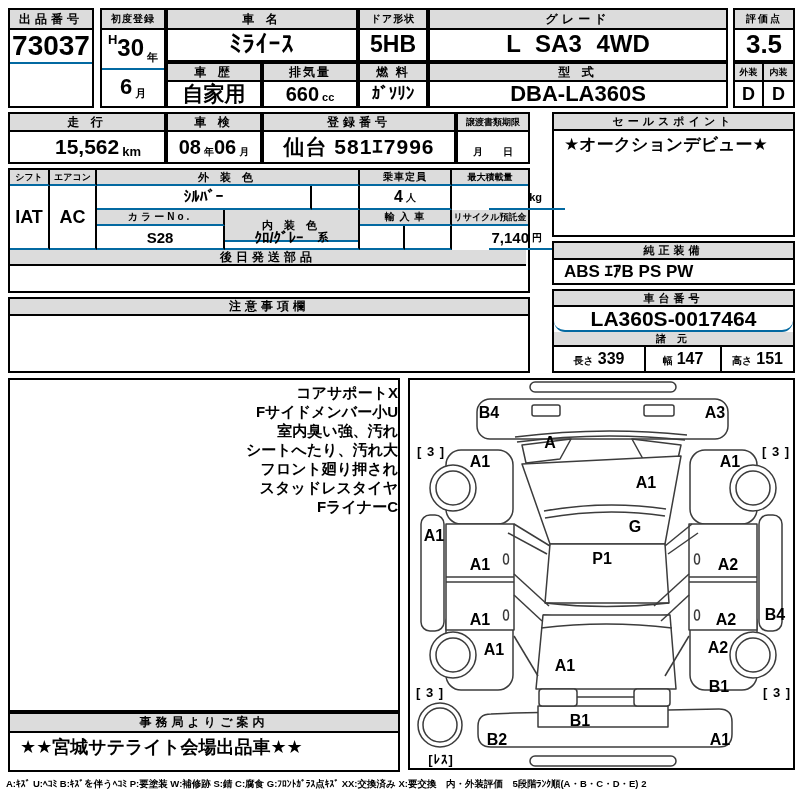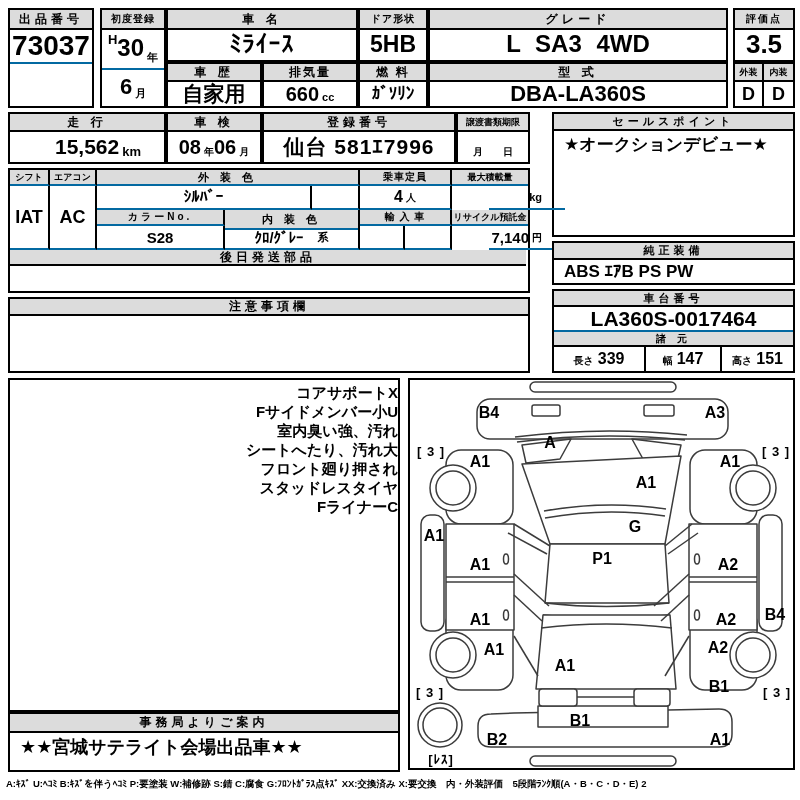--- a/index.html
+++ b/index.html
@@ -148,21 +148,21 @@
       <span>4</span>
         <span class="unit" style="font-size:10px;">人</span>
     </div>
 
     <div class="cell hdr tiny rule-b" style="left:442px;top:0;width:76px;height:16px;">最大積載量</div>
     <div class="cell val right rule-b" style="left:442px;top:16px;width:76px;height:24px;font-size:11px;">kg</div>
 
     <div class="cell hdr small rule-r rule-b" style="left:87px;top:40px;width:128px;height:16px;letter-spacing:3px;">カラーNo.</div>
     <div class="cell val rule-r rule-b" style="left:87px;top:56px;width:128px;height:24px;font-size:15px;">S28</div>
 
-    <div class="cell hdr rule-r rule-b" style="left:215px;top:40px;width:135px;height:20px;font-size:11px;">内 装 色</div>
+    <div class="cell hdr rule-r rule-b" style="left:215px;top:40px;width:135px;height:32px;font-size:11px;">内 装 色</div>
     <div class="cell val rule-r rule-b" style="left:215px;top:56px;width:135px;height:24px;font-size:15px;">
       <span>ｸﾛ/ｸﾞﾚｰ</span>
         <span class="unit" style="font-size:11px;margin-left:14px;">系</span>
     </div>
 
     <div class="cell hdr small rule-r rule-b" style="left:350px;top:40px;width:92px;height:16px;">輸 入 車</div>
     <div class="cell val rule-r rule-b" style="left:350px;top:56px;width:45px;height:24px;"></div>
     <div class="cell val rule-r rule-b" style="left:395px;top:56px;width:47px;height:24px;"></div>
 
     <div class="cell hdr tiny rule-b" style="left:442px;top:40px;width:76px;height:16px;">リサイクル預託金</div>
@@ -180,21 +180,21 @@
     <div class="val left" style="height:55px;font-size:13px;"></div>
   </div>
 
   <div class="box" style="left:552px;top:241px;width:243px;height:44px;">
     <div class="hdr" style="height:17px;font-size:11px;">純正装備</div>
     <div class="val left" style="height:23px;font-size:17px;">ABS ｴｱB PS PW</div>
   </div>
 
   <div class="box" style="left:552px;top:289px;width:243px;height:84px;">
     <div class="hdr" style="height:16px;font-size:11px;">車台番号</div>
-    <div class="val rule-b" style="height:25px;font-size:21px;">LA360S-0017464</div>
+    <div class="val rule-b" style="height:25px;font-size:21px;border-radius:11px;">LA360S-0017464</div>
     <div class="hdr" style="height:15px;font-size:10px;border-top:0;">諸 元</div>
     <div style="position:relative;height:24px;">
       <div class="cell val rule-r" style="left:0;top:0;width:92px;height:24px;font-size:16px;">
         <span class="unit" style="font-size:10px;margin:0 4px 0 0;">長さ</span>
           <span>339</span>
       </div>
       <div class="cell val rule-r" style="left:92px;top:0;width:76px;height:24px;font-size:16px;">
         <span class="unit" style="font-size:10px;margin:0 4px 0 0;">幅</span>
           <span>147</span>
       </div>

